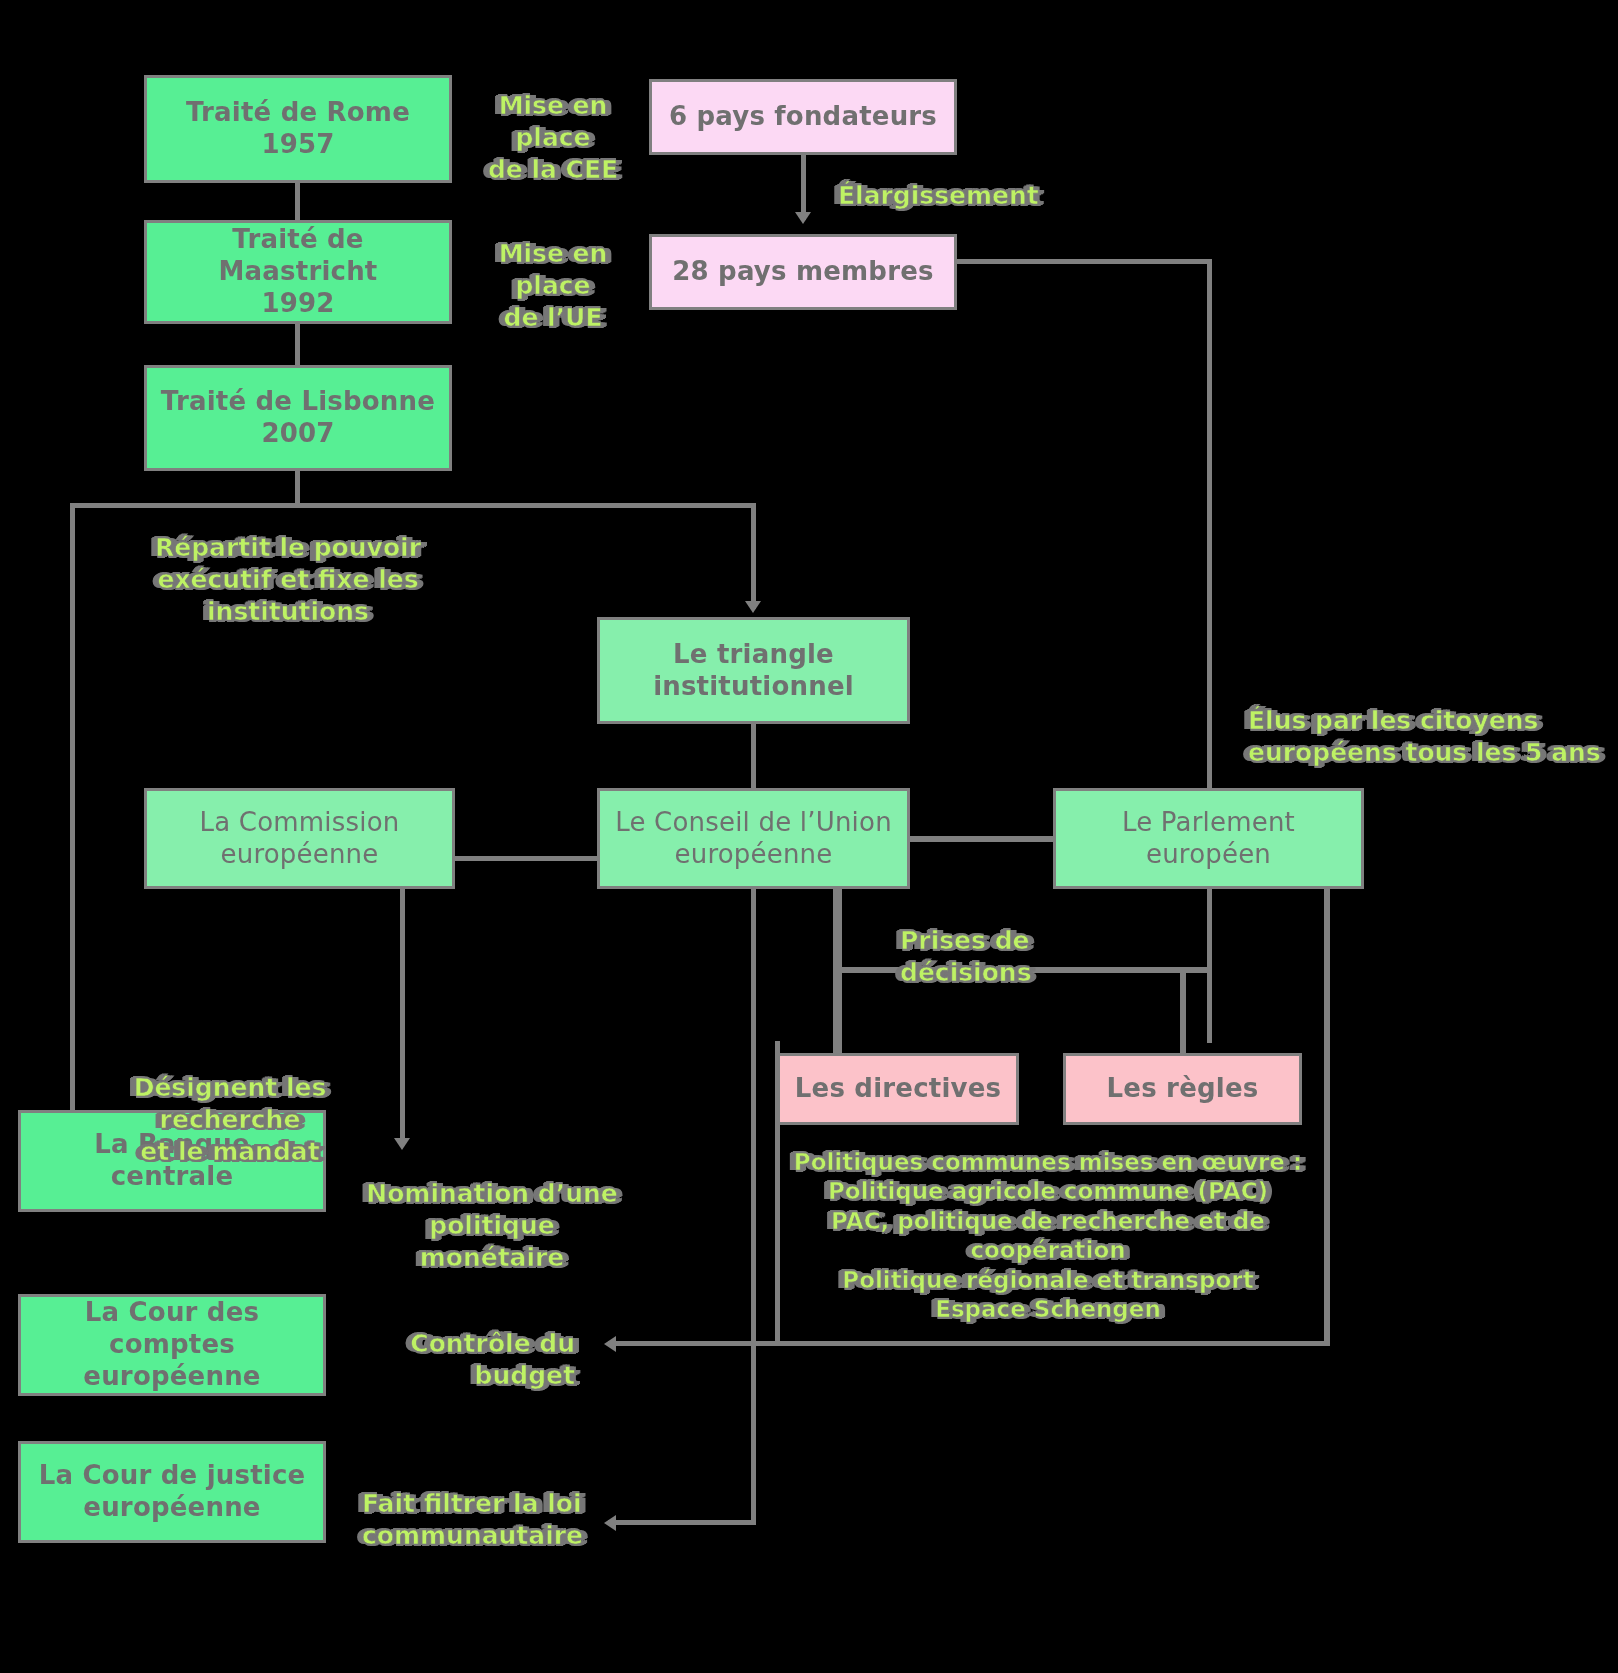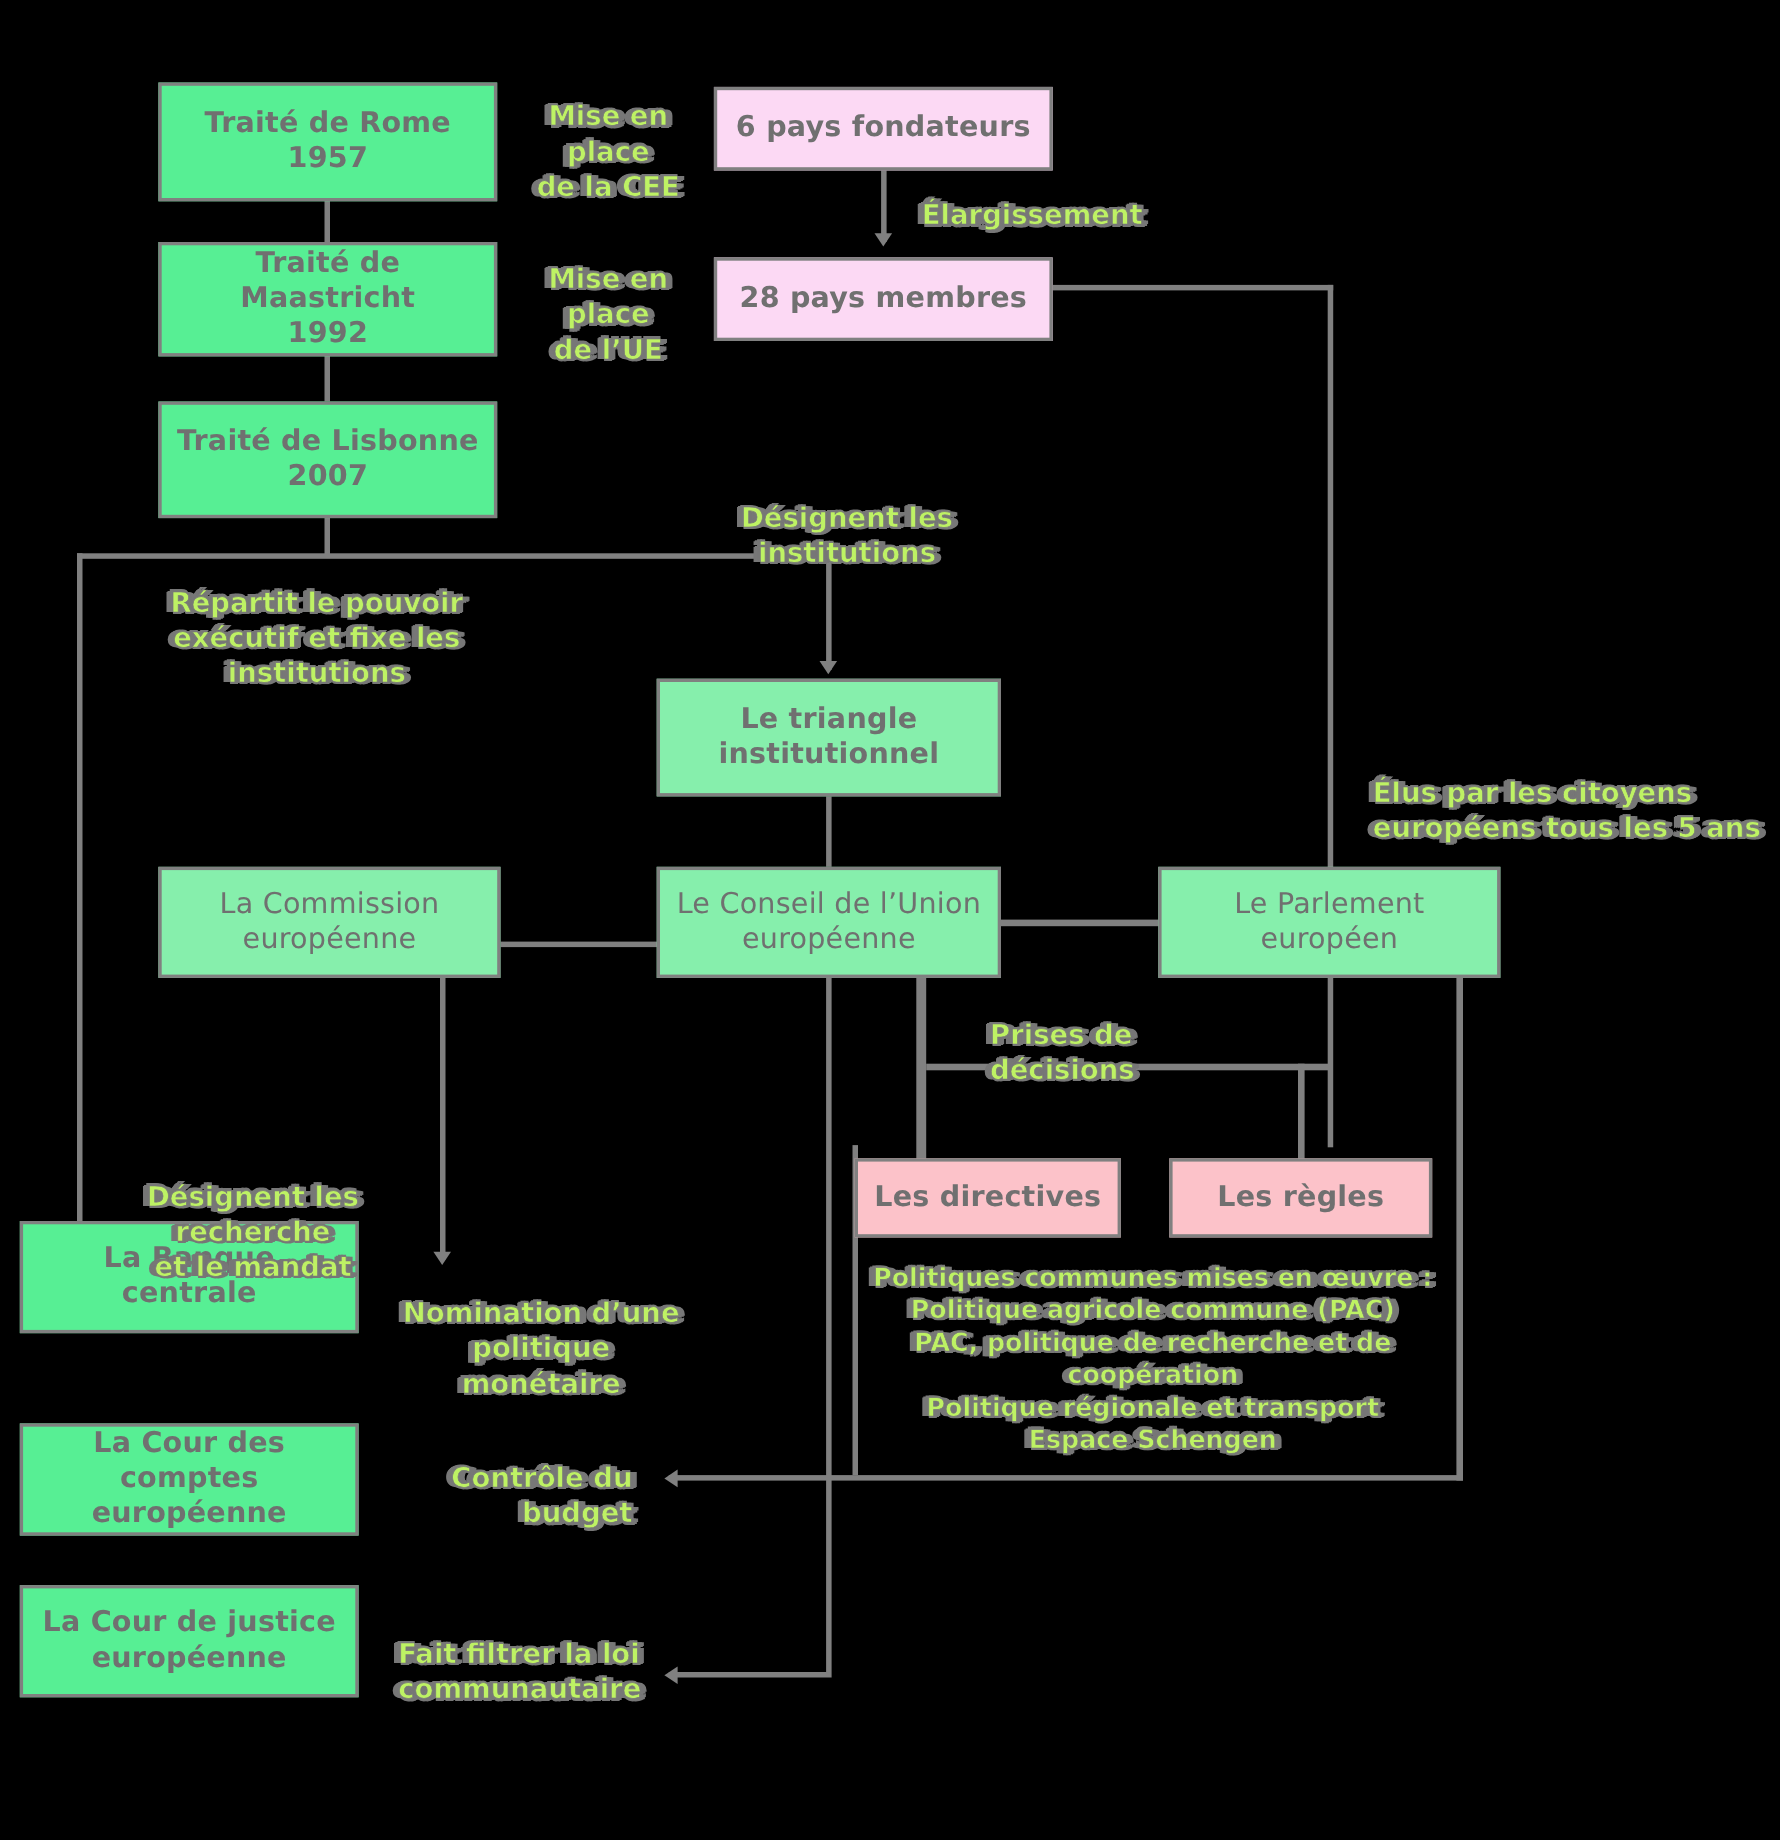--- a/index.html
+++ b/index.html
@@ -175,21 +175,20 @@
   </div>
 
   <div class="elabel" style="left:468px;top:90px;width:170px;">Mise en place
 de la CEE</div>
 
   <div class="elabel" style="left:468px;top:238px;width:170px;">Mise en place
 de l’UE</div>
 
   <div class="elabel" style="left:838px;top:180px;width:180px;text-align:left;">Élargissement</div>
 
-  <div class="elabel" style="left:620px;top:455px;width:300px;">Désignent les institutions</div>
 
   <div class="elabel" style="left:118px;top:532px;width:340px;">Répartit le pouvoir
 exécutif et fixe les institutions</div>
 
   <div class="elabel" style="left:1248px;top:705px;width:365px;text-align:left;">Élus par les citoyens
 européens tous les 5 ans</div>
 
   <div class="elabel" style="left:900px;top:925px;width:260px;text-align:left;">Prises de décisions</div>
 
   <div class="elabel" style="left:80px;top:1072px;width:300px;">Désignent les recherche

